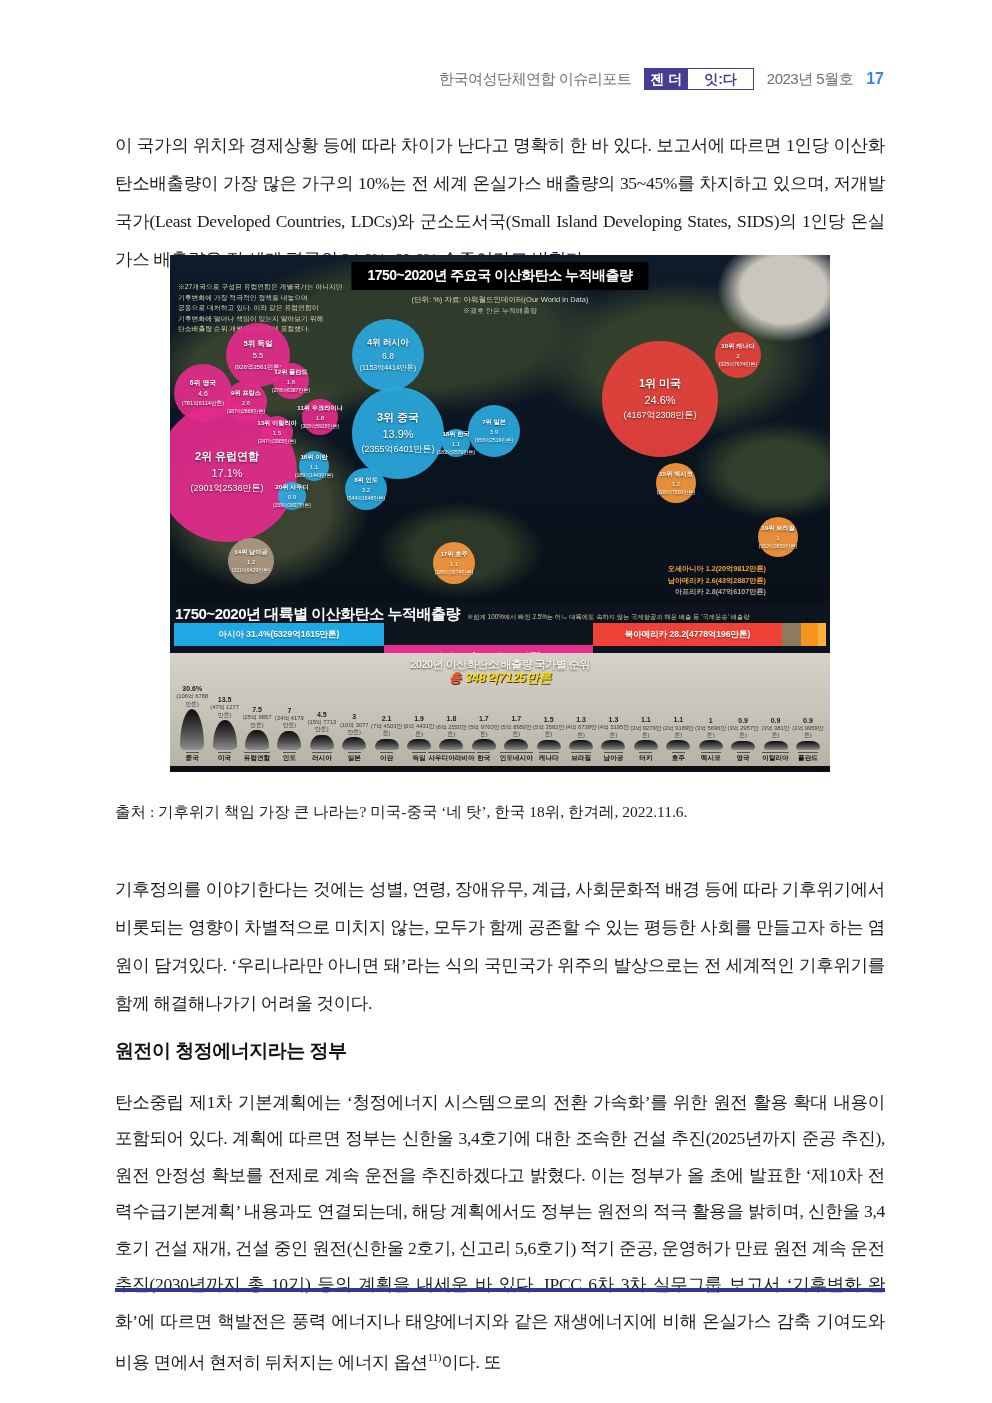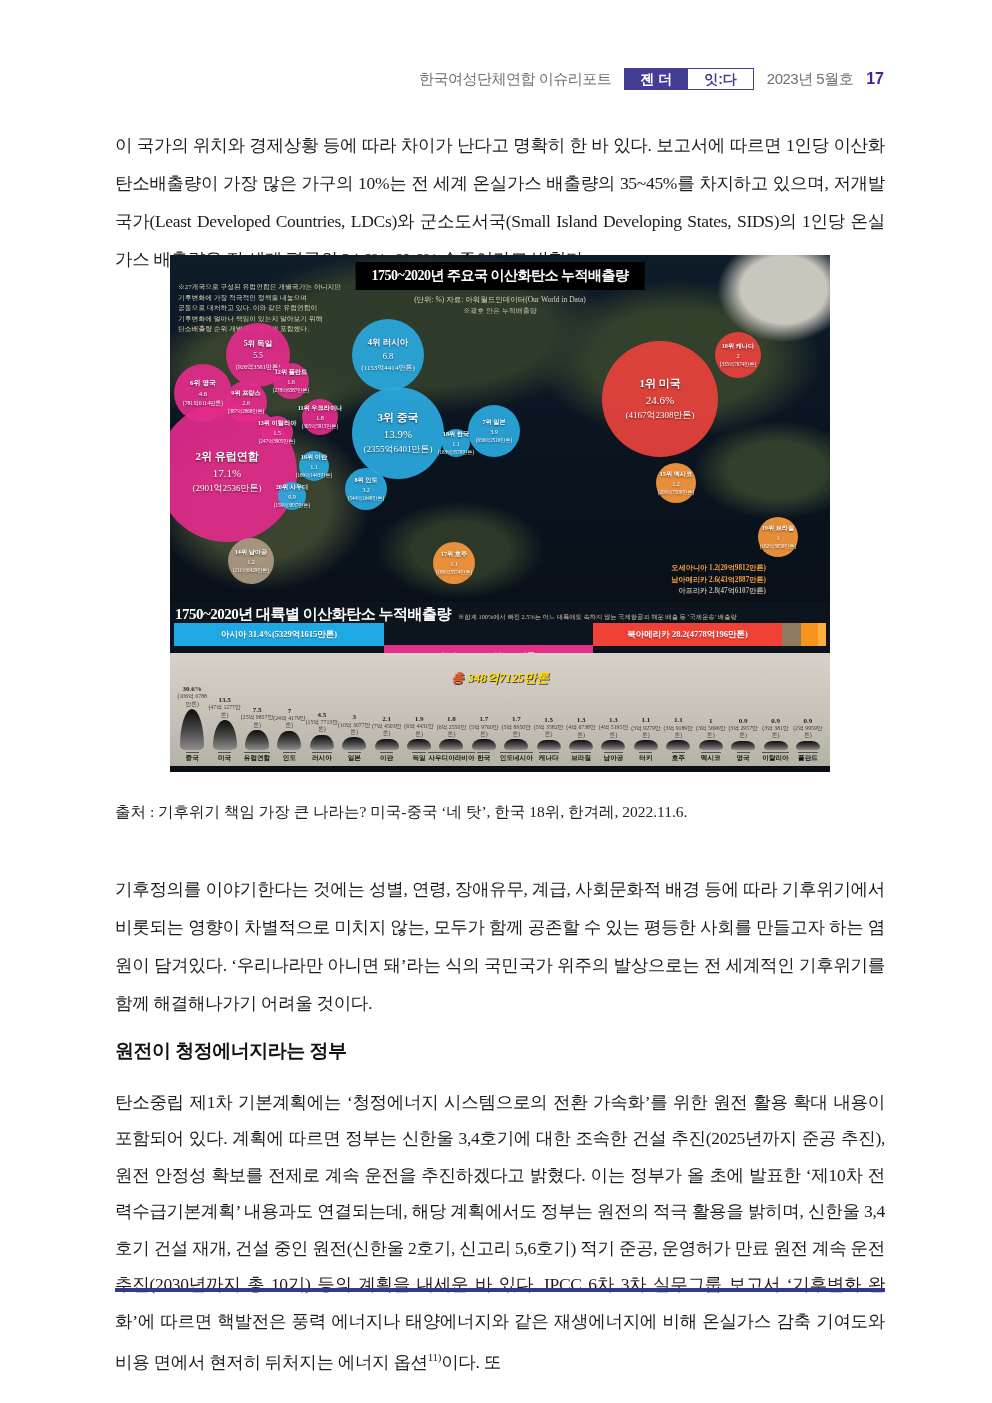--- a/index.html
+++ b/index.html
@@ -3,38 +3,38 @@
 <meta charset="utf-8">
 <style>
   html,body{margin:0;padding:0;background:#ffffff;}
   .page{position:relative;width:992px;height:1403px;background:#fff;overflow:hidden;
         font-family:"Liberation Serif","DejaVu Serif",serif;color:#1c1c1c;}
   
   .hdr{position:absolute;top:68px;left:115px;right:108px;display:flex;justify-content:flex-end;
        align-items:center;gap:13px;font-family:"Liberation Sans","DejaVu Sans",sans-serif;}
   .hdr .pub{color:#6e6e76;font-size:15px;letter-spacing:-0.5px;}
   .logo{display:inline-flex;align-items:stretch;font-weight:bold;font-size:14px;line-height:1;}
-  .logo .l1{background:#443d94;color:#fff;padding:4px 16px;}
+  .logo .l1{background:#443d94;color:#fff;padding:4px 6px;}
   .logo .l2{background:#fff;color:#443d94;padding:3px 16px;border:1.5px solid #443d94;border-left:none;}
   .hdr .issue{color:#6e6e76;font-size:15px;letter-spacing:-0.5px;}
-  .hdr .pgnum{color:#4c1d95;font-size:16px;font-weight:bold;}
+  .hdr .pgnum{color:#3b82f6;font-size:16px;font-weight:bold;}
   
   .para{position:absolute;left:115px;width:770px;font-size:17.5px;line-height:38px;
         text-align:justify;word-break:break-all;letter-spacing:-0.3px;}
   .p1{top:108px;}
   .p2{top:852px;}
   .p3{top:1066px;line-height:36.5px;}
   .p3 sup{font-size:11px;}
   .sec-head{position:absolute;left:115px;top:1022px;font-family:"Liberation Sans","DejaVu Sans",sans-serif;
             font-weight:bold;font-size:19px;color:#111;letter-spacing:-0.5px;}
   .caption{position:absolute;left:115px;width:770px;top:786px;text-align:left;font-size:15.5px;color:#222;}
   .bottom-rule{position:absolute;left:115px;width:770px;top:1288px;height:4px;background:#333a8e;}
   
   .fig{position:absolute;left:170px;top:255px;width:660px;height:517px;background:#0b121c;
-       font-family:Liberation Serif, serif;}
+       font-family:Liberation Sans, sans-serif;}
   .map{position:absolute;top:0;left:0;right:0;height:347px;overflow:hidden;
        background:
         radial-gradient(95px 75px at 93% 10%, #c9c6bd 0 45%, rgba(201,198,189,0) 70%),
         radial-gradient(260px 110px at 38% 22%, #2f3b2b 0 50%, rgba(47,59,43,0) 75%),
         radial-gradient(170px 90px at 15% 33%, #36422e 0 45%, rgba(54,66,46,0) 72%),
         radial-gradient(150px 120px at 14% 72%, #3a4430 0 45%, rgba(58,68,48,0) 72%),
         radial-gradient(200px 110px at 77% 30%, #33402c 0 45%, rgba(51,64,44,0) 72%),
         radial-gradient(120px 70px at 92% 62%, #31402d 0 40%, rgba(49,64,45,0) 70%),
         radial-gradient(120px 70px at 44% 85%, #2c3828 0 40%, rgba(44,56,40,0) 70%),
         linear-gradient(180deg,#0e1b29 0%,#0a141f 60%,#091019 100%);}
@@ -230,20 +230,21 @@
           </div>
           <div class="seg" style="width: 28.9231%; background: rgb(239, 65, 54);">
             <span>북아메리카  28.2(4778억196만톤)</span>
           </div>
           <div class="seg" style="width: 2.87179%; background: rgb(142, 122, 95);"></div>
           <div class="seg" style="width: 2.66667%; background: rgb(247, 148, 30);"></div>
           <div class="seg" style="width: 1.23077%; background: rgb(251, 176, 64);"></div>
         </div>
     </div>
     <div class="panel">
+      <div class="panel-title">2020년 이산화탄소 배출량 국가별 순위</div>
       <div class="panel-total"><span class="tp">총</span><span class="tv">348억7125만톤</span></div>
       <div class="ranking">
           <div class="col">
             <div class="pct">30.6%</div>
             <div class="amt">(106억 6788만톤)</div>
             <div class="bell" style="height: 58px;"></div>
             <div class="cname">중국</div>
           </div>
           <div class="col">
             <div class="pct">13.5</div>

